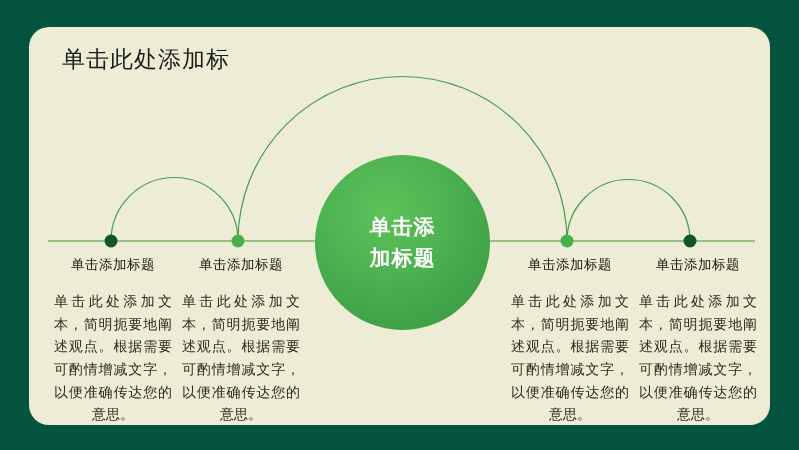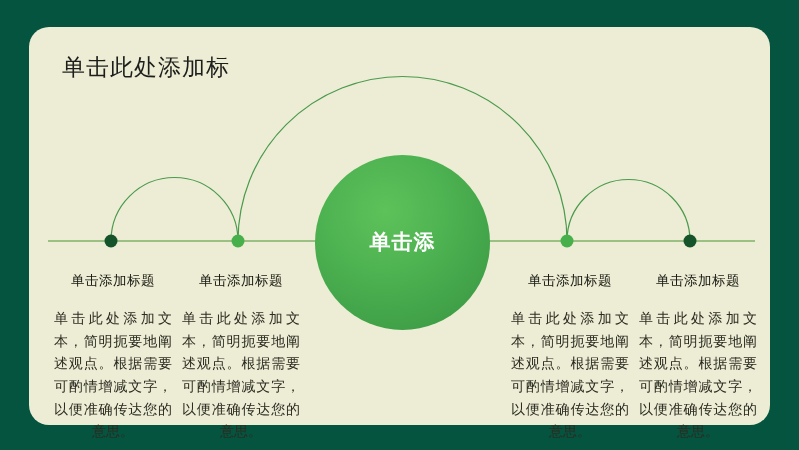--- a/index.html
+++ b/index.html
@@ -79,29 +79,29 @@
 
   
   #slide-title {
     position: absolute;
     left: 62px;
     top: 44px;
     font-size: 23px;
     color: #1d1d1b;
     letter-spacing: 1px;
     white-space: nowrap;
-    margin-top: 8px;
   }
 
   
   .col {
     position: absolute;
-    top: 272px;
+    top: 256px;
     width: 130px;
     text-align: center;
+    font-family: Liberation Serif, serif;
   }
   .col-heading {
     font-size: 13.5px;
     color: #17160f;
     letter-spacing: 0.5px;
     white-space: nowrap;
   }
   .col-body {
     margin-top: 17px;
     font-size: 14px;
@@ -135,20 +135,21 @@
     <path d="M 567 241 A 61.5 61.5 0 0 1 690 241" fill="none" stroke="#4a9a4e" stroke-width="1.2"></path>
   </svg>
 
   <div class="node-dot dark" style="left:111px; top:241px;"></div>
   <div class="node-dot light" style="left:238px; top:241px;"></div>
   <div class="node-dot light" style="left:567px; top:241px;"></div>
   <div class="node-dot dark" style="left:690px; top:241px;"></div>
 
   <div id="center-circle">
     <div class="ctext">单击添</div>
+    <div class="ctext">加标题</div>
   </div>
 
   <div id="slide-title">单击此处添加标</div>
 
   <div class="col" id="col-1">
     <div class="col-heading">单击添加标题</div>
     <div class="col-body">单击此处添加文本，简明扼要地阐述观点。根据需要可酌情增减文字，以便准确传达您的意思。</div>
   </div>
 
   <div class="col" id="col-2">

